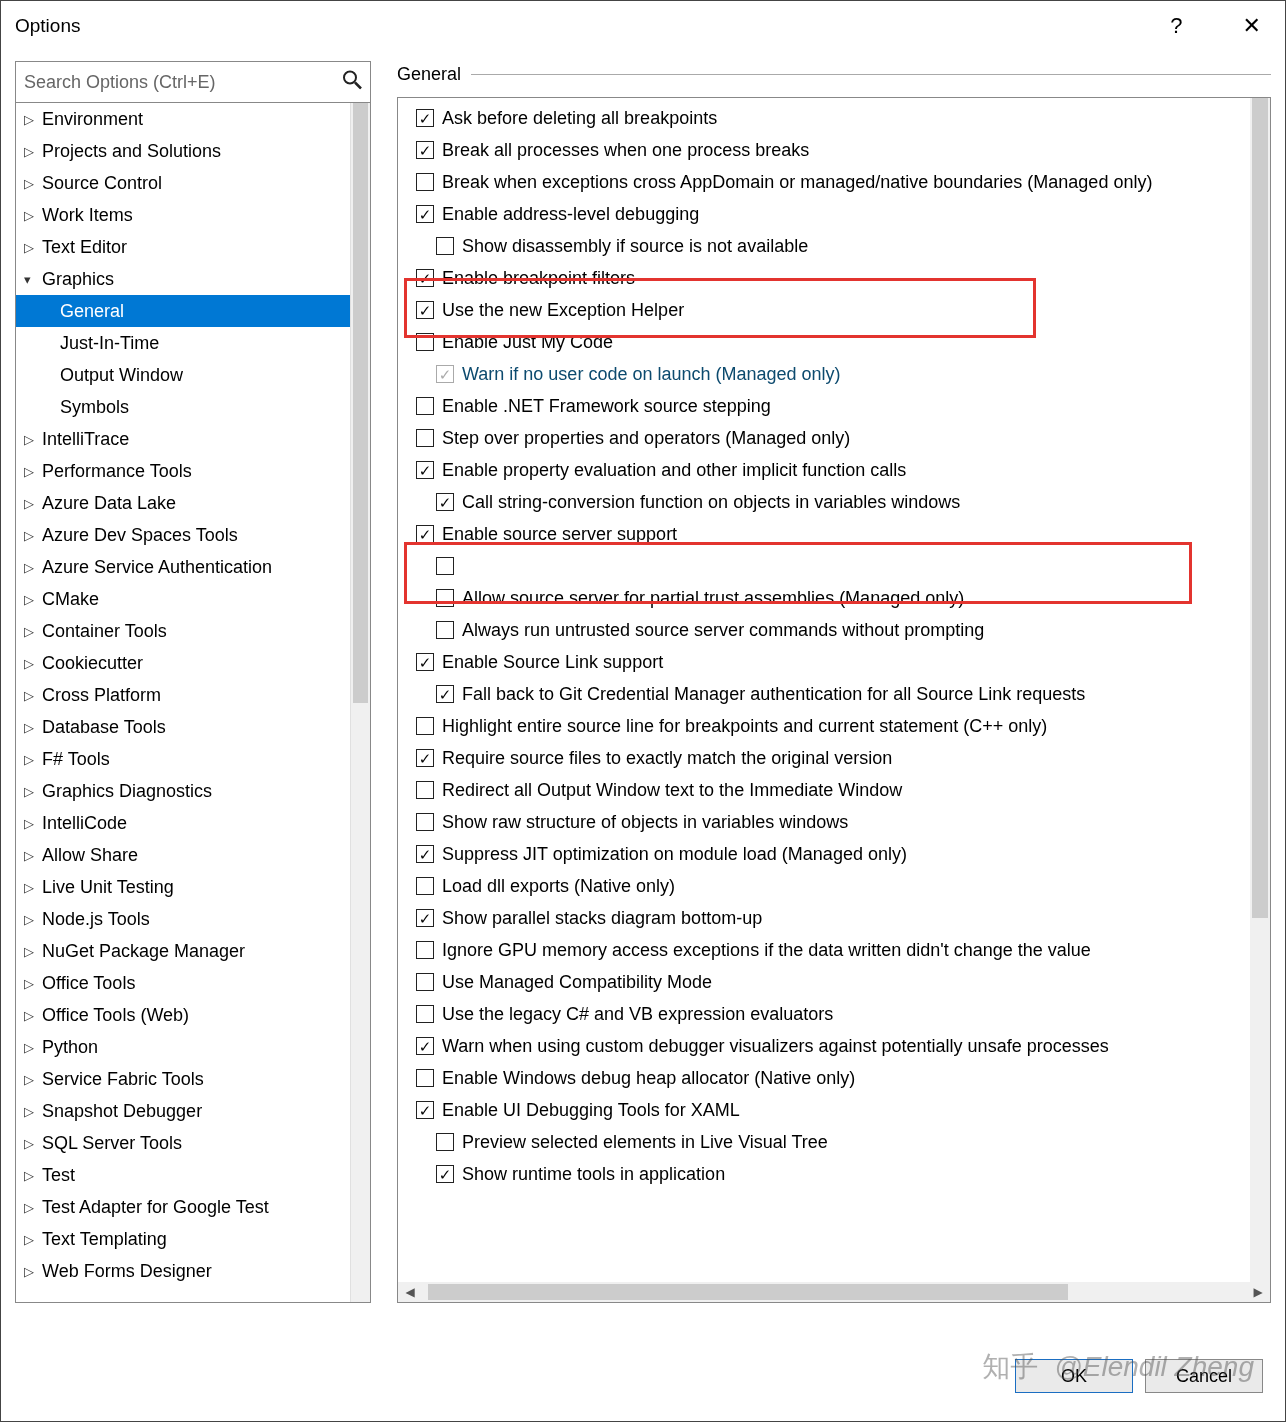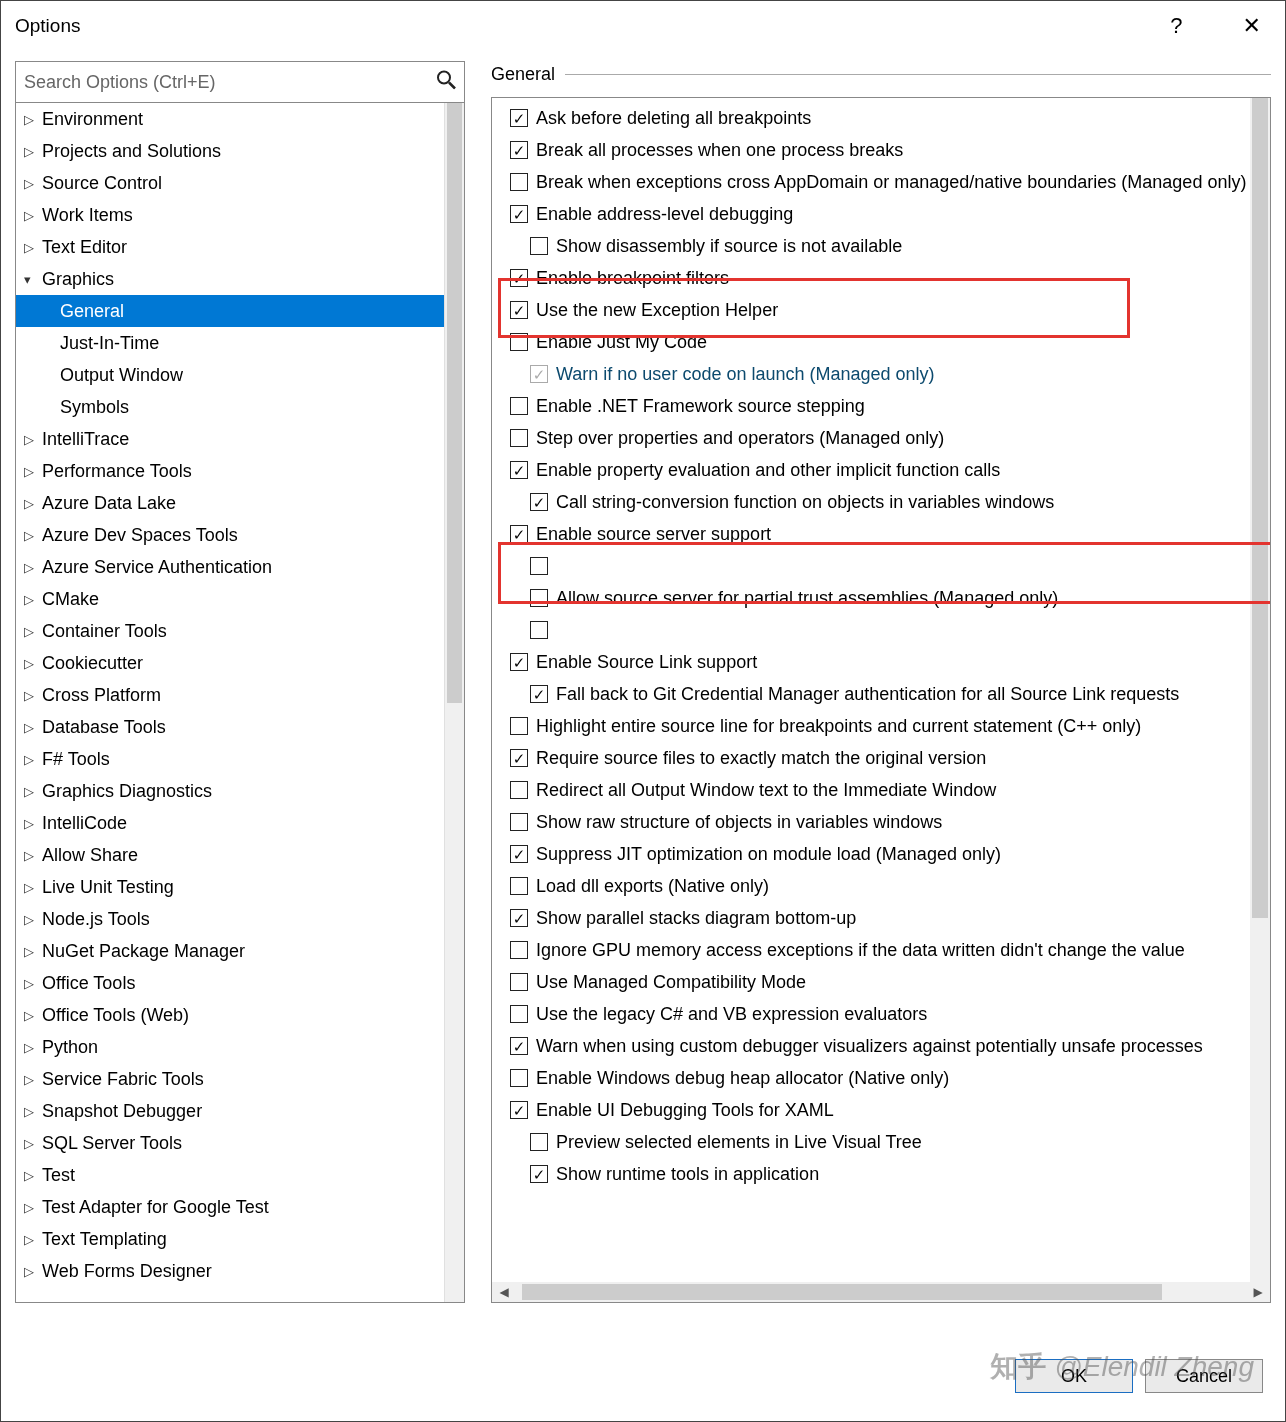--- a/index.html
+++ b/index.html
@@ -4,21 +4,21 @@
 <style>
 * { box-sizing: border-box; margin: 0; padding: 0; font-family: "Segoe UI", Tahoma, sans-serif; }
 body { background: #fff; width: 1286px; height: 1422px; position: relative; font-size: 18px; color: #000; }
 .window { border: 1px solid #444; width: 1286px; height: 1422px; display: flex; flex-direction: column; background: #fff; }
 .titlebar { height: 50px; display: flex; align-items: center; padding: 0 10px 0 14px; }
 .title { flex: 1; font-size: 19px; }
 .title-icons { display: flex; align-items: center; }
 .help-icon { font-size: 22px; padding: 0 30px; cursor: default; }
 .close-icon { font-size: 22px; padding: 0 14px 0 30px; cursor: default; }
 .body { flex: 1; display: flex; padding: 10px 14px 0 14px; gap: 26px; min-height: 0; }
-.left-pane { width: 450px; display: flex; flex-direction: column; border: 1px solid #888; }
+.left-pane { width: 356px; display: flex; flex-direction: column; border: 1px solid #888; }
 .search-wrap { position: relative; border-bottom: 1px solid #888; }
 .search-input { width: 100%; height: 40px; border: none; font-size: 18px; padding: 0 40px 0 8px; color: #555; outline: none; }
 .search-input::placeholder { color: #666; }
 .search-icon { position: absolute; right: 8px; top: 50%; transform: translateY(-50%); font-size: 18px; }
 .tree-scroll { flex: 1; overflow: hidden; position: relative; }
 .tree { position: absolute; inset: 0; overflow: hidden; }
 .tree-vscroll { position: absolute; right: 0; top: 0; bottom: 0; width: 20px; background: #f0f0f0; border-left: 1px solid #e0e0e0; }
 .tree-thumb { position: absolute; left: 2px; right: 2px; top: 0; height: 600px; background: #ccc; }
 .tree-item { display: flex; align-items: center; height: 32px; font-size: 18px; padding-left: 8px; white-space: nowrap; overflow: hidden; }
 .tree-item .caret { width: 18px; font-size: 13px; color: #333; display: inline-block; }
@@ -44,21 +44,21 @@
 .cb.checked::after { content: "✓"; font-size: 15px; line-height: 1; }
 .opt.disabled { color: #0c4a6e; }
 .opt.disabled .cb { border-color: #aaa; color: #aaa; }
 .highlight-box { position: absolute; border: 3px solid #e3342f; pointer-events: none; z-index: 5; }
 .h1 { left: 6px; top: 180px; width: 632px; height: 60px; }
 .h2 { left: 6px; top: 444px; width: 788px; height: 62px; }
 .footer { height: 90px; display: flex; align-items: center; justify-content: flex-end; padding: 0 22px; gap: 12px; margin-top: 28px; }
 .btn { width: 118px; height: 34px; background: #eaeaea; border: 1px solid #888; font-size: 18px; cursor: default; }
 .btn.primary { border: 1.5px solid #1b6ec2; }
 .watermark { position: absolute; right: 32px; bottom: 36px; font-size: 28px; font-style: italic; color: rgba(80,80,80,0.45); pointer-events: none; font-family: Georgia, serif; }
-.watermark .zh { font-style: normal; font-family: "Microsoft YaHei", sans-serif; margin-right: 8px; font-weight: bold; }
+.watermark .zh { font-style: normal; font-family: "Microsoft YaHei", sans-serif; margin-right: 16px; }
 </style>
 </head>
 <body>
 
 <div class="window">
   <div class="titlebar">
     <div class="title">Options</div>
     <div class="title-icons">
       <div class="help-icon">?</div>
       <div class="close-icon">✕</div>
@@ -295,20 +295,21 @@
               </div>
               <div class="opt indent-2">
                 <span class="cb"></span>
               </div>
               <div class="opt indent-2">
                 <span class="cb"></span>
                 <span>Allow source server for partial trust assemblies (Managed only)</span>
               </div>
               <div class="opt indent-2">
                 <span class="cb"></span>
+                <span>Always run untrusted source server commands without prompting</span>
               </div>
               <div class="opt indent-1">
                 <span class="cb checked"></span>
                 <span>Enable Source Link support</span>
               </div>
               <div class="opt indent-2">
                 <span class="cb checked"></span>
                 <span>Fall back to Git Credential Manager authentication for all Source Link requests</span>
               </div>
               <div class="opt indent-1">

